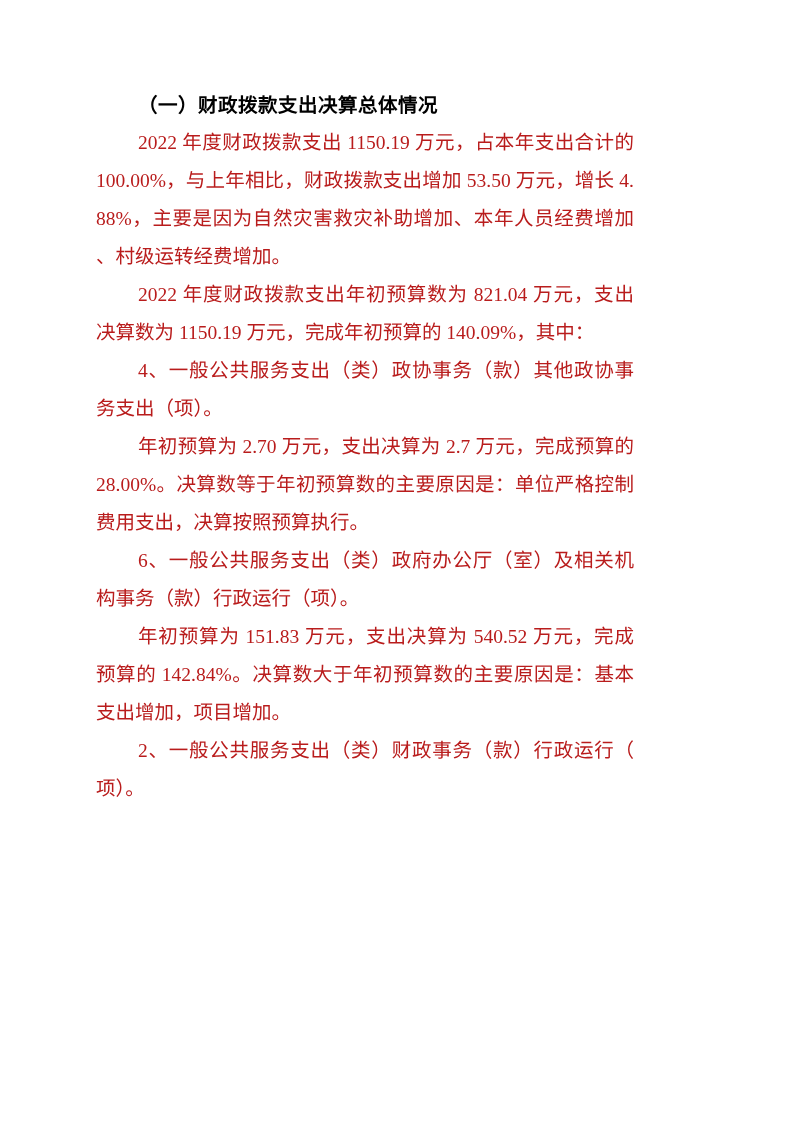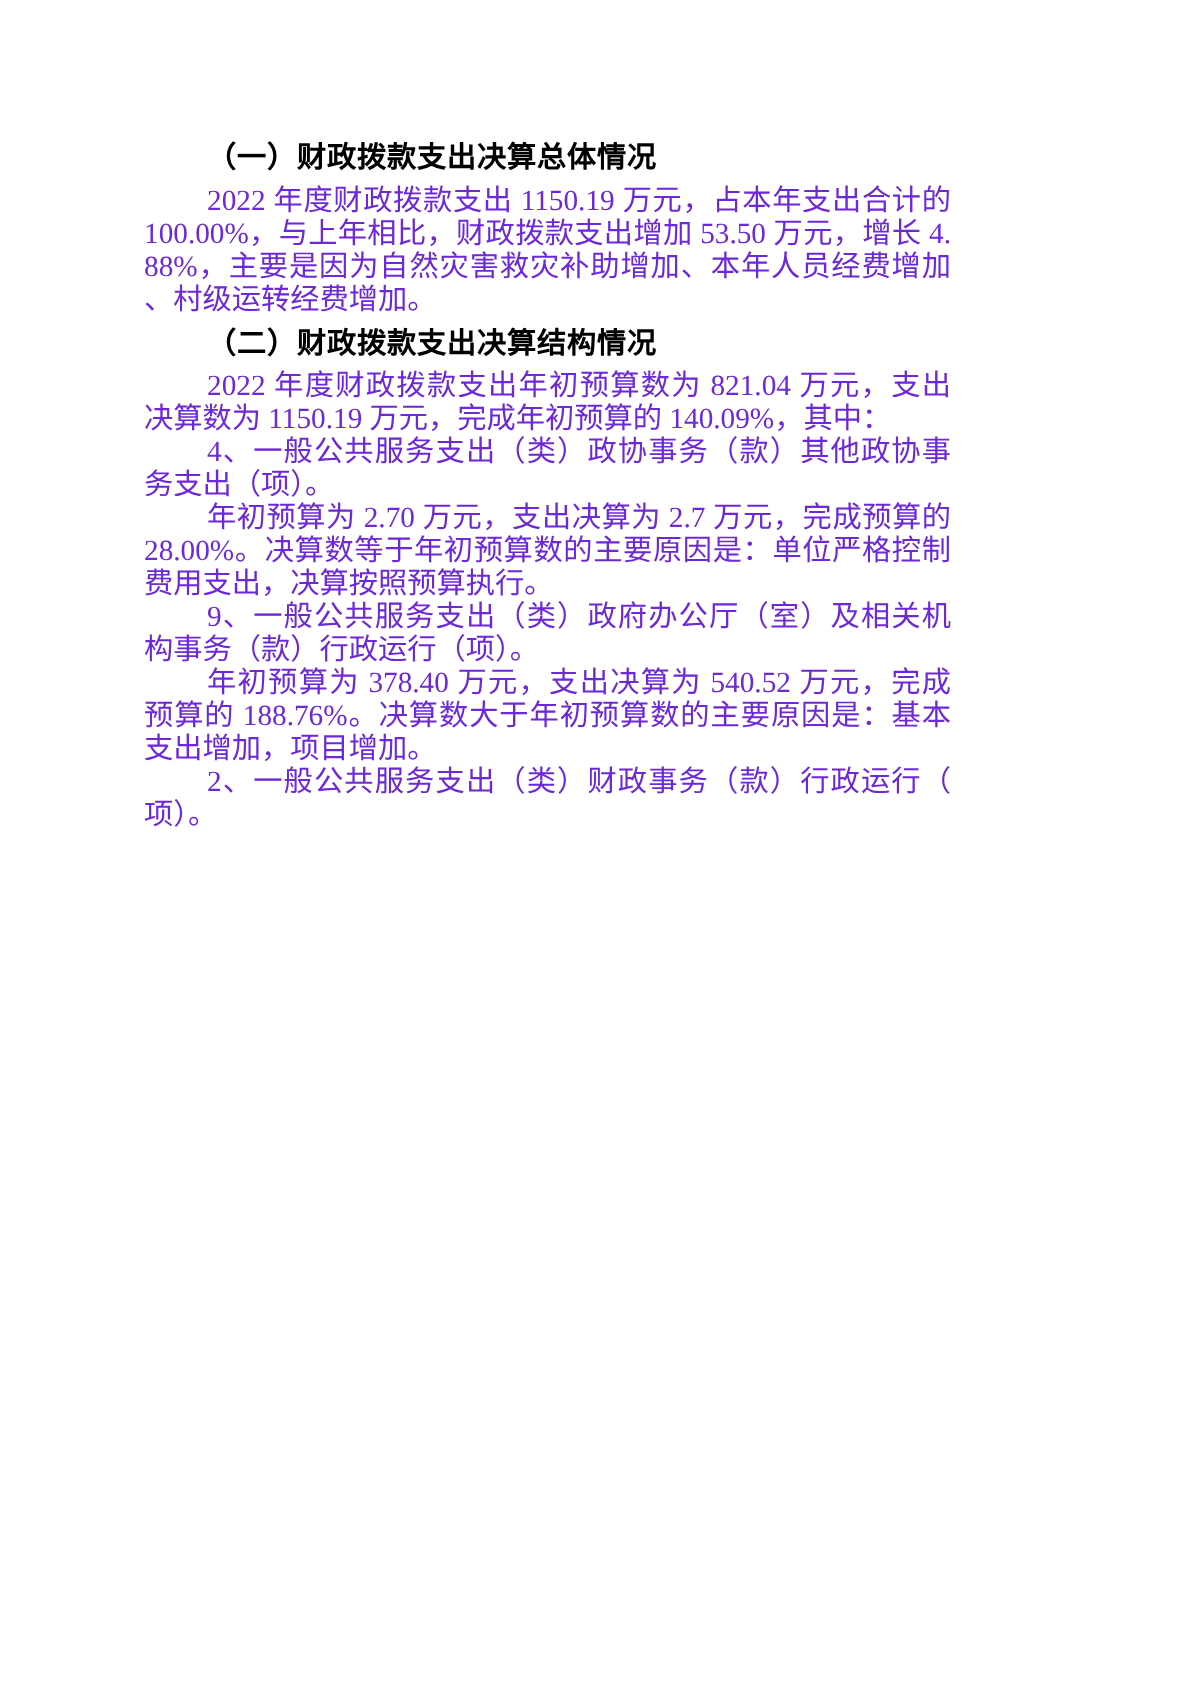--- a/index.html
+++ b/index.html
@@ -28,45 +28,44 @@
     font-weight: 700;
     font-size: 19.5px;
     line-height: 35.5px;
     text-indent: 42px;
     color: #000000;
     letter-spacing: 0.5px;
   }
   .body-para {
     margin: 0;
     font-size: 19.5px;
-    line-height: 22px;
+    line-height: 38px;
     text-indent: 42px;
     text-align: justify;
     text-align-last: left;
     word-break: break-all;
     line-break: anywhere;
-    color: #6d28d9;
+    color: #b91c1c;
   }
 </style>
 </head>
 <body>
 
 <div class="page">
 
   <section>
     <h3 class="sec-heading">（一）财政拨款支出决算总体情况</h3>
     <p class="body-para">2022 年度财政拨款支出 1150.19 万元，占本年支出合计的 100.00%，与上年相比，财政拨款支出增加 53.50 万元，增长 4.88%，主要是因为自然灾害救灾补助增加、本年人员经费增加、村级运转经费增加。</p>
   </section>
 
   <section>
-    <h3 class="sec-heading">（二）财政拨款支出决算结构情况</h3>
   </section>
 
   <section>
     <p class="body-para">2022 年度财政拨款支出年初预算数为 821.04 万元，支出决算数为 1150.19 万元，完成年初预算的 140.09%，其中：</p>
     <p class="body-para">4、一般公共服务支出（类）政协事务（款）其他政协事务支出（项）。</p>
     <p class="body-para">年初预算为 2.70 万元，支出决算为 2.7 万元，完成预算的 28.00%。决算数等于年初预算数的主要原因是：单位严格控制费用支出，决算按照预算执行。</p>
-    <p class="body-para">9、一般公共服务支出（类）政府办公厅（室）及相关机构事务（款）行政运行（项）。</p>
-    <p class="body-para">年初预算为 378.40 万元，支出决算为 540.52 万元，完成预算的 188.76%。决算数大于年初预算数的主要原因是：基本支出增加，项目增加。</p>
+    <p class="body-para">6、一般公共服务支出（类）政府办公厅（室）及相关机构事务（款）行政运行（项）。</p>
+    <p class="body-para">年初预算为 151.83 万元，支出决算为 540.52 万元，完成预算的 142.84%。决算数大于年初预算数的主要原因是：基本支出增加，项目增加。</p>
     <p class="body-para">2、一般公共服务支出（类）财政事务（款）行政运行（项）。</p>
   </section>
 
 </div>
 
 </body></html>

